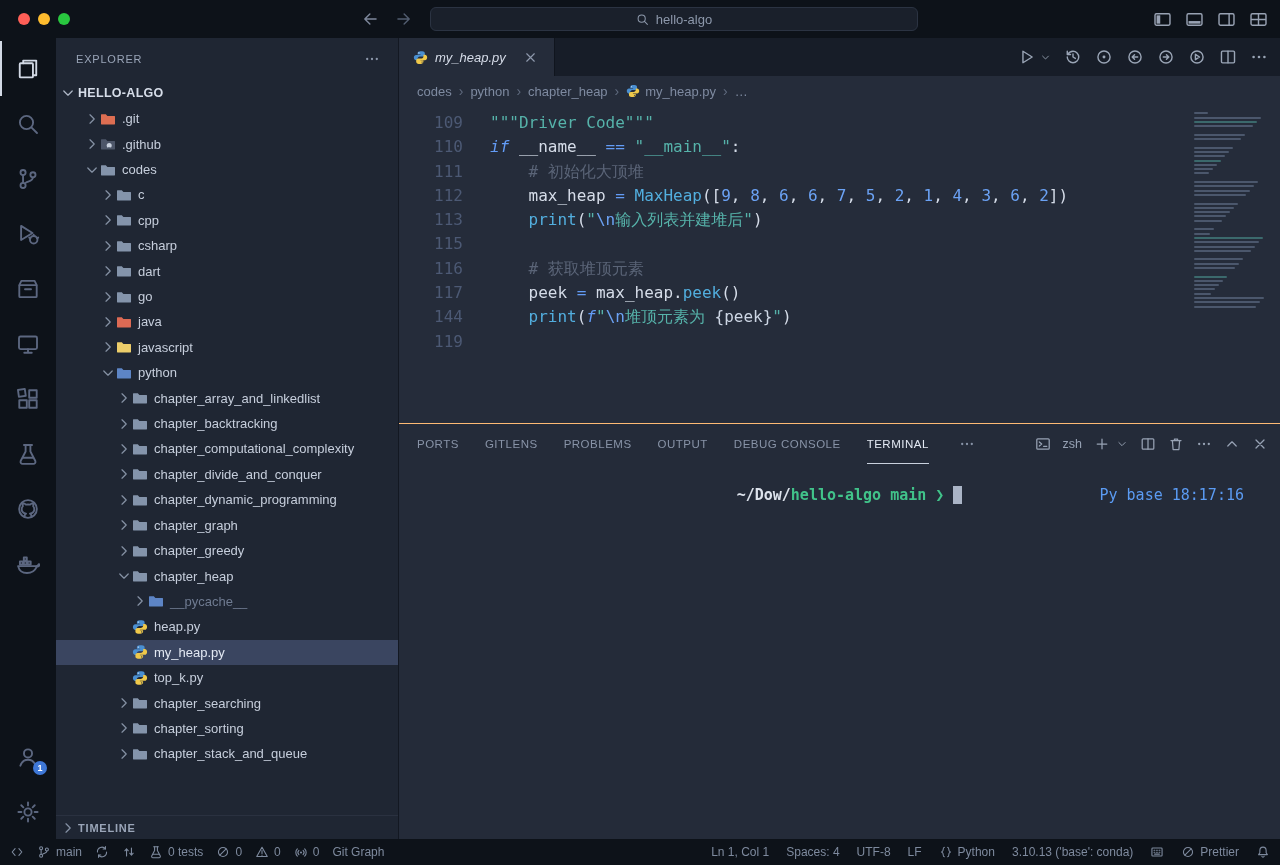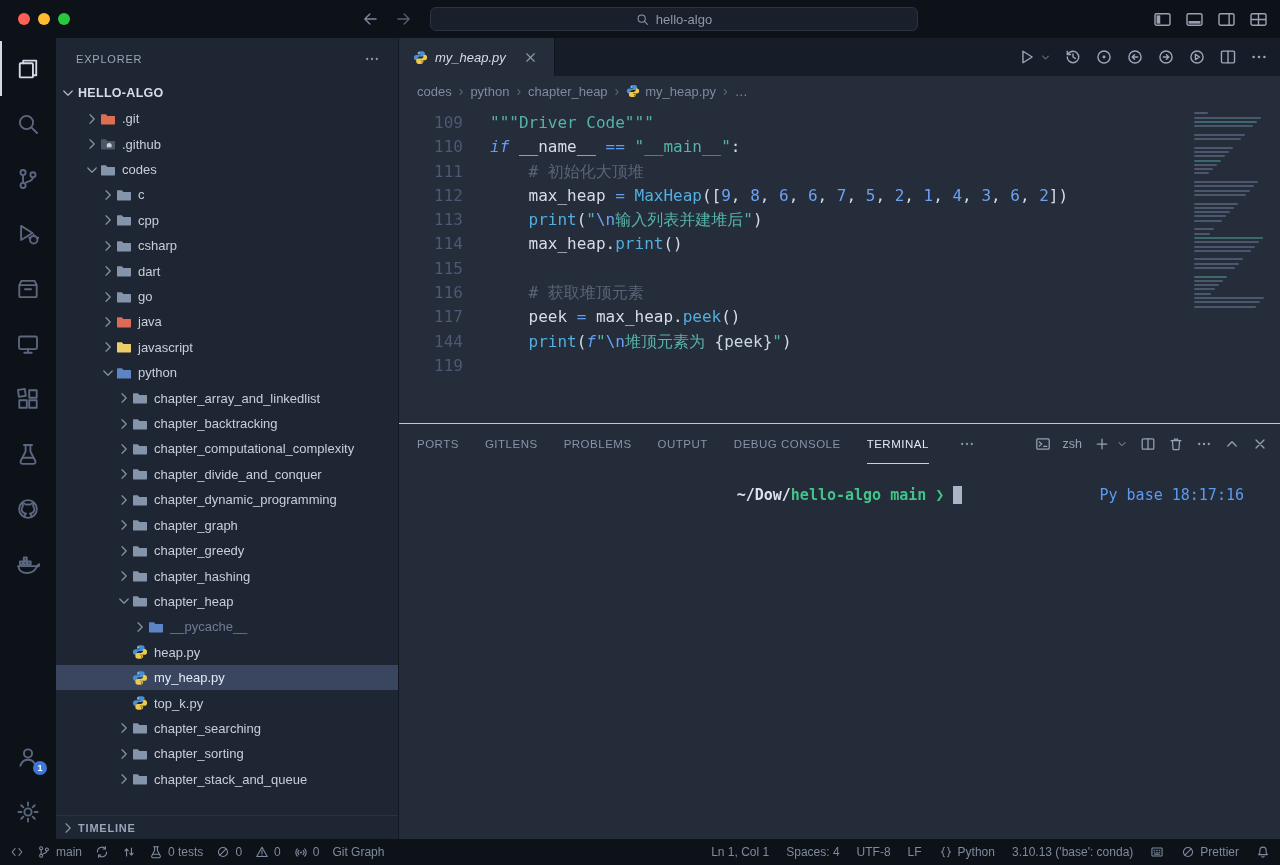--- a/index.html
+++ b/index.html
@@ -634,35 +634,20 @@
               <svg viewBox="0 0 16 16">
                 <path fill="currentColor" d="M1.5 3.2h4.3l1.6 1.8h7.1c.3 0 .5.2.5.5v7.5c0 .3-.2.5-.5.5H1.5c-.3 0-.5-.2-.5-.5V3.7c0-.3.2-.5.5-.5z"></path>
               </svg>
             </span>
             <span class="lbl" data-interactable="false">chapter_greedy</span>
           </div>
           <div class="trow  " style="padding-left:60px" data-interactable="true">
             <span class="ic chev" data-interactable="false">
               <svg viewBox="0 0 16 16">
                 <g fill="none" stroke="currentColor" stroke-width="1.25" stroke-linecap="round" stroke-linejoin="round">
-                  <path d="M6 3.8L10.2 8 6 12.2"></path>
-                </g>
-              </svg>
-            </span>
-            <span class="ic ficon" data-interactable="false" style="color:#8494ab">
-              <svg viewBox="0 0 16 16">
-                <path fill="currentColor" d="M1.5 3.2h4.3l1.6 1.8h7.1c.3 0 .5.2.5.5v7.5c0 .3-.2.5-.5.5H1.5c-.3 0-.5-.2-.5-.5V3.7c0-.3.2-.5.5-.5z"></path>
-              </svg>
-            </span>
-            <span class="lbl" data-interactable="false">chapter_hashing</span>
-          </div>
-          <div class="trow  " style="padding-left:60px" data-interactable="true">
-            <span class="ic chev" data-interactable="false">
-              <svg viewBox="0 0 16 16">
-                <g fill="none" stroke="currentColor" stroke-width="1.25" stroke-linecap="round" stroke-linejoin="round">
                   <path d="M3.8 6L8 10.2 12.2 6"></path>
                 </g>
               </svg>
             </span>
             <span class="ic ficon" data-interactable="false" style="color:#8494ab">
               <svg viewBox="0 0 16 16">
                 <path fill="currentColor" d="M1.5 3.2h4.3l1.6 1.8h7.1c.3 0 .5.2.5.5v7.5c0 .3-.2.5-.5.5H1.5c-.3 0-.5-.2-.5-.5V3.7c0-.3.2-.5.5-.5z"></path>
               </svg>
             </span>
             <span class="lbl" data-interactable="false">chapter_heap</span>
@@ -900,24 +885,20 @@
               <span class="ln" data-interactable="false">111</span>
               <span class="lc"><span class="tk-pln">    </span><span class="tk-com"># 初始化大顶堆</span></span>
             </div>
             <div class="cl" data-interactable="false">
               <span class="ln" data-interactable="false">112</span>
               <span class="lc"><span class="tk-pln">    max_heap </span><span class="tk-op">=</span><span class="tk-pln"> </span><span class="tk-fn">MaxHeap</span><span class="tk-pln">([</span><span class="tk-num">9</span><span class="tk-pln">, </span><span class="tk-num">8</span><span class="tk-pln">, </span><span class="tk-num">6</span><span class="tk-pln">, </span><span class="tk-num">6</span><span class="tk-pln">, </span><span class="tk-num">7</span><span class="tk-pln">, </span><span class="tk-num">5</span><span class="tk-pln">, </span><span class="tk-num">2</span><span class="tk-pln">, </span><span class="tk-num">1</span><span class="tk-pln">, </span><span class="tk-num">4</span><span class="tk-pln">, </span><span class="tk-num">3</span><span class="tk-pln">, </span><span class="tk-num">6</span><span class="tk-pln">, </span><span class="tk-num">2</span><span class="tk-pln">])</span></span>
             </div>
             <div class="cl" data-interactable="false">
               <span class="ln" data-interactable="false">113</span>
               <span class="lc"><span class="tk-pln">    </span><span class="tk-fn">print</span><span class="tk-pln">(</span><span class="tk-str">"</span><span class="tk-esc">\n</span><span class="tk-str">输入列表并建堆后"</span><span class="tk-pln">)</span></span>
-            </div>
-            <div class="cl" data-interactable="false">
-              <span class="ln" data-interactable="false">114</span>
-              <span class="lc"><span class="tk-pln">    max_heap.</span><span class="tk-fn">print</span><span class="tk-pln">()</span></span>
             </div>
             <div class="cl" data-interactable="false">
               <span class="ln" data-interactable="false">115</span>
               <span class="lc"></span>
             </div>
             <div class="cl" data-interactable="false">
               <span class="ln" data-interactable="false">116</span>
               <span class="lc"><span class="tk-pln">    </span><span class="tk-com"># 获取堆顶元素</span></span>
             </div>
             <div class="cl" data-interactable="false">

